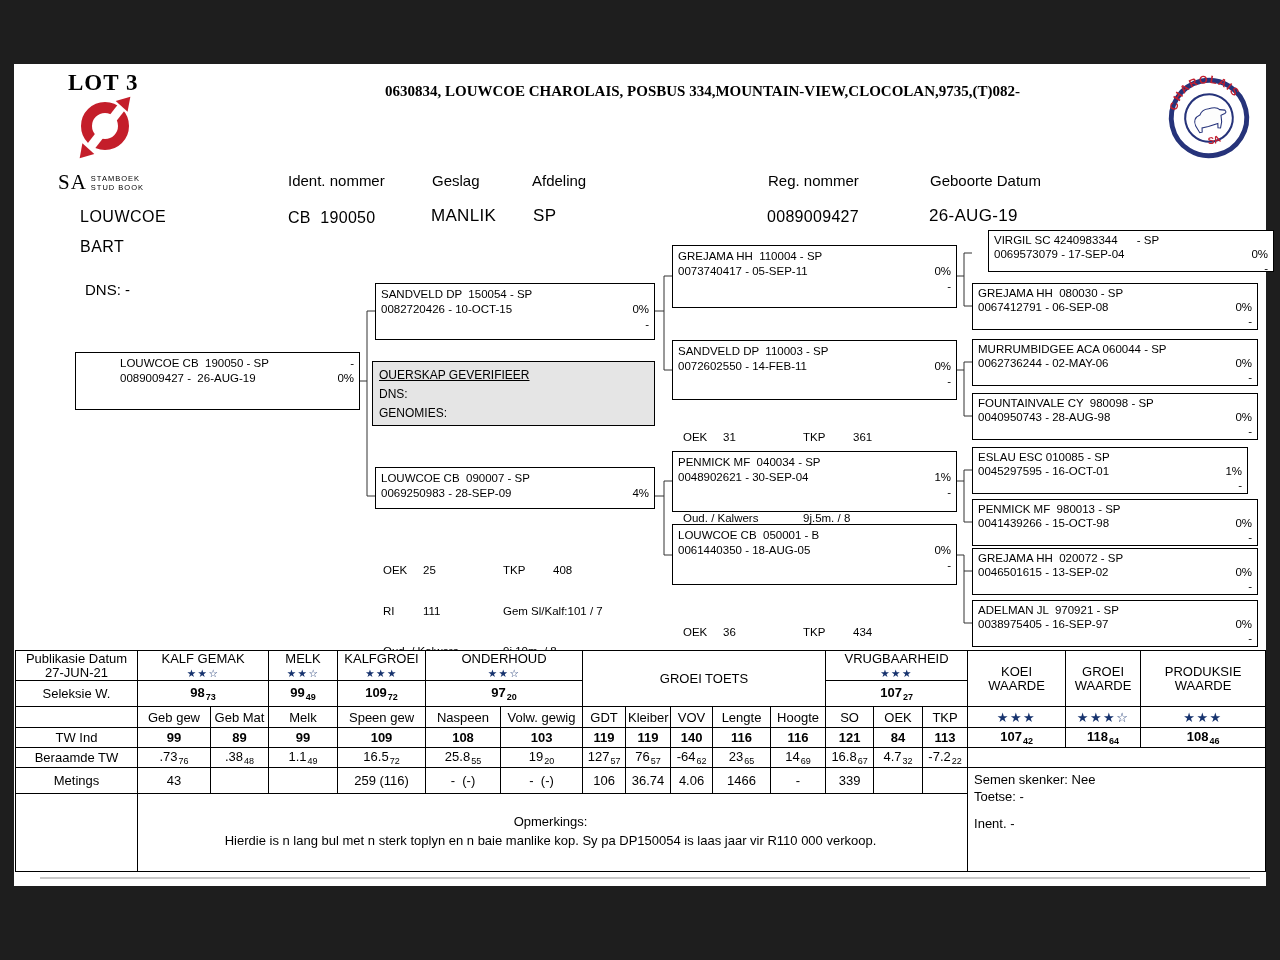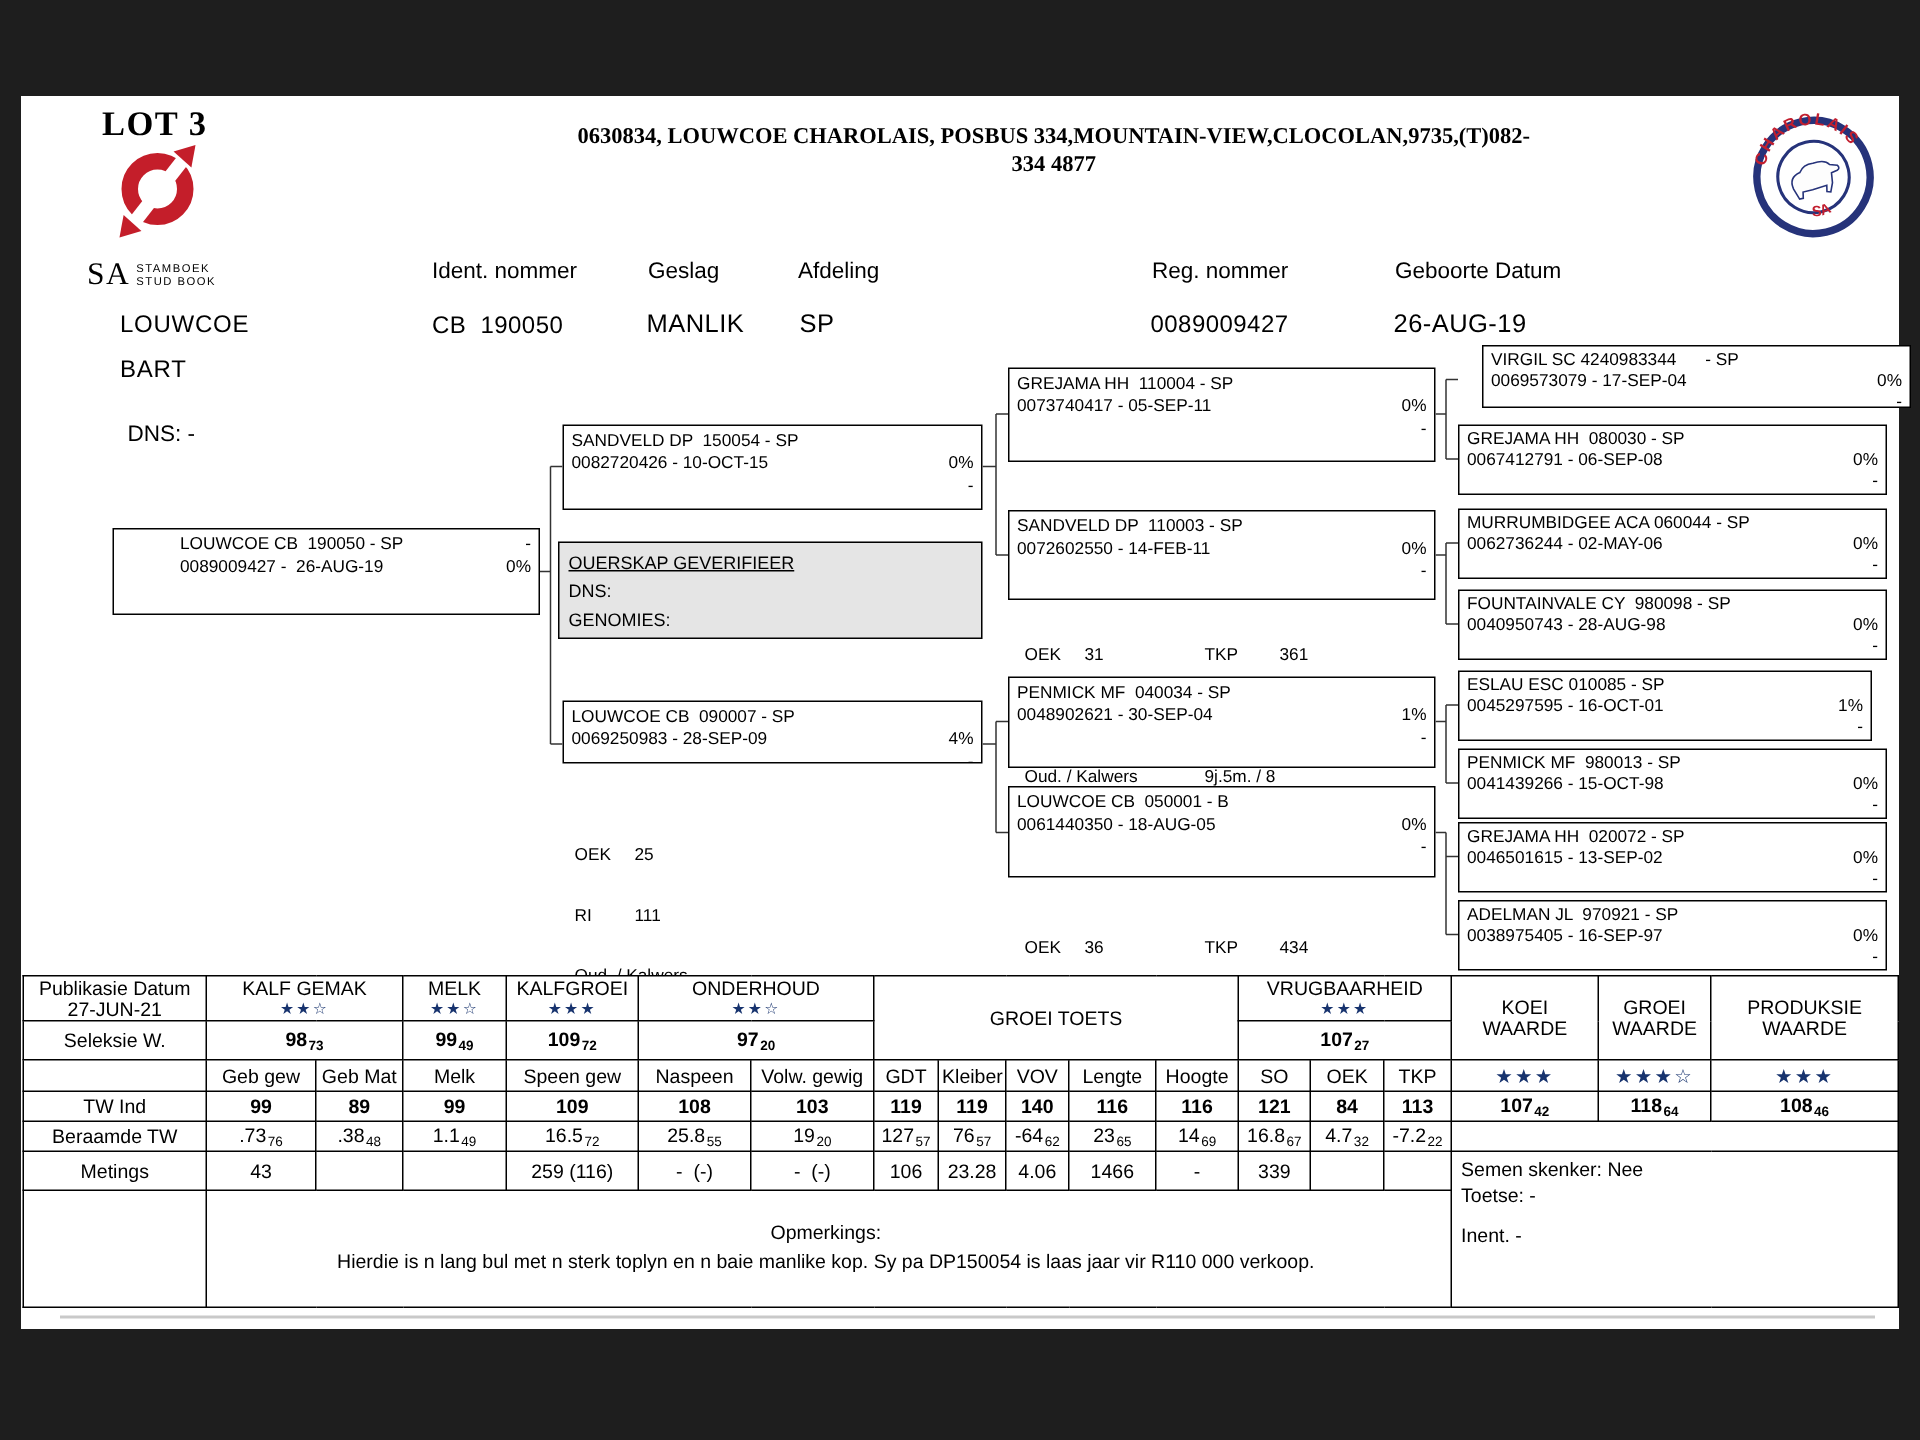--- a/index.html
+++ b/index.html
@@ -50,21 +50,20 @@
 </style>
 </head>
 <body>
 
 <div class="page">
   <div class="paper"></div>
 
   <div class="abs lot" style="left:68px;top:70px;">LOT 3</div>
   <div class="abs address" style="left:330px;top:82px;width:745px;">
     <div>0630834,  LOUWCOE CHAROLAIS, POSBUS 334,MOUNTAIN-VIEW,CLOCOLAN,9735,(T)082-</div>
-    <div>334 4877</div>
   </div>
 
   <div class="samark">
     <div class="ring"></div>
     <div class="slash"></div>
     <div class="ah1"></div>
     <div class="ah2"></div>
   </div>
   <div class="satext">
     <span class="sa-big">SA</span>
@@ -164,20 +163,25 @@
         <span class="pname"></span>
         <span class="pright">-</span>
       </div>
   </div>
 
   <div class="stats" style="left:383px;top:537px;">
     <div class="col1">
       <div><span class="lab l40">OEK</span><span>25</span></div>
       <div><span class="lab l40">RI</span><span>111</span></div>
       <div>Oud. / Kalwers</div>
+    </div>
+    <div class="col2">
+      <div><span class="lab l50">TKP</span><span>408</span></div>
+      <div>Gem Sl/Kalf:101 / 7</div>
+      <div>9j.10m. / 8</div>
     </div>
   </div>
 
   <div class="pbox" style="left:672px;top:245px;width:285px;height:63px;">
     <div class="pl">
         <span class="pname">GREJAMA HH  110004 - SP</span>
         <span class="pright"></span>
       </div>
     <div class="pl">
         <span class="pname">0073740417 - 05-SEP-11</span>
@@ -494,21 +498,21 @@
     </tr>
     <tr style="height:26px">
       <td class="lbl">Metings</td>
       <td class="met">43</td>
       <td class="met"></td>
       <td class="met"></td>
       <td class="met">259 (116)</td>
       <td class="met">-  (-)</td>
       <td class="met">-  (-)</td>
       <td class="met">106</td>
-      <td class="met">23.28</td>
+      <td class="met">36.74</td>
       <td class="met">4.06</td>
       <td class="met">1466</td>
       <td class="met">-</td>
       <td class="met">339</td>
       <td class="met"></td>
       <td class="met"></td>
       <td colspan="3" rowspan="2" class="notes-cell">
         <div>Semen skenker: Nee</div>
         <div>Toetse: -</div>
         <div class="inent">Inent. -</div>

